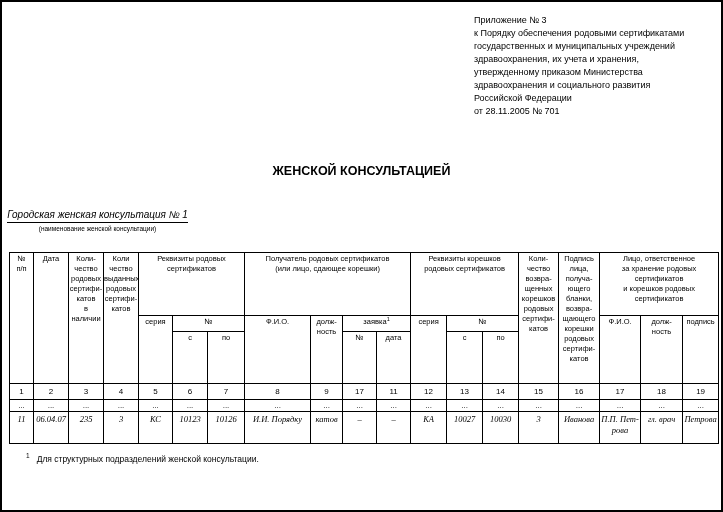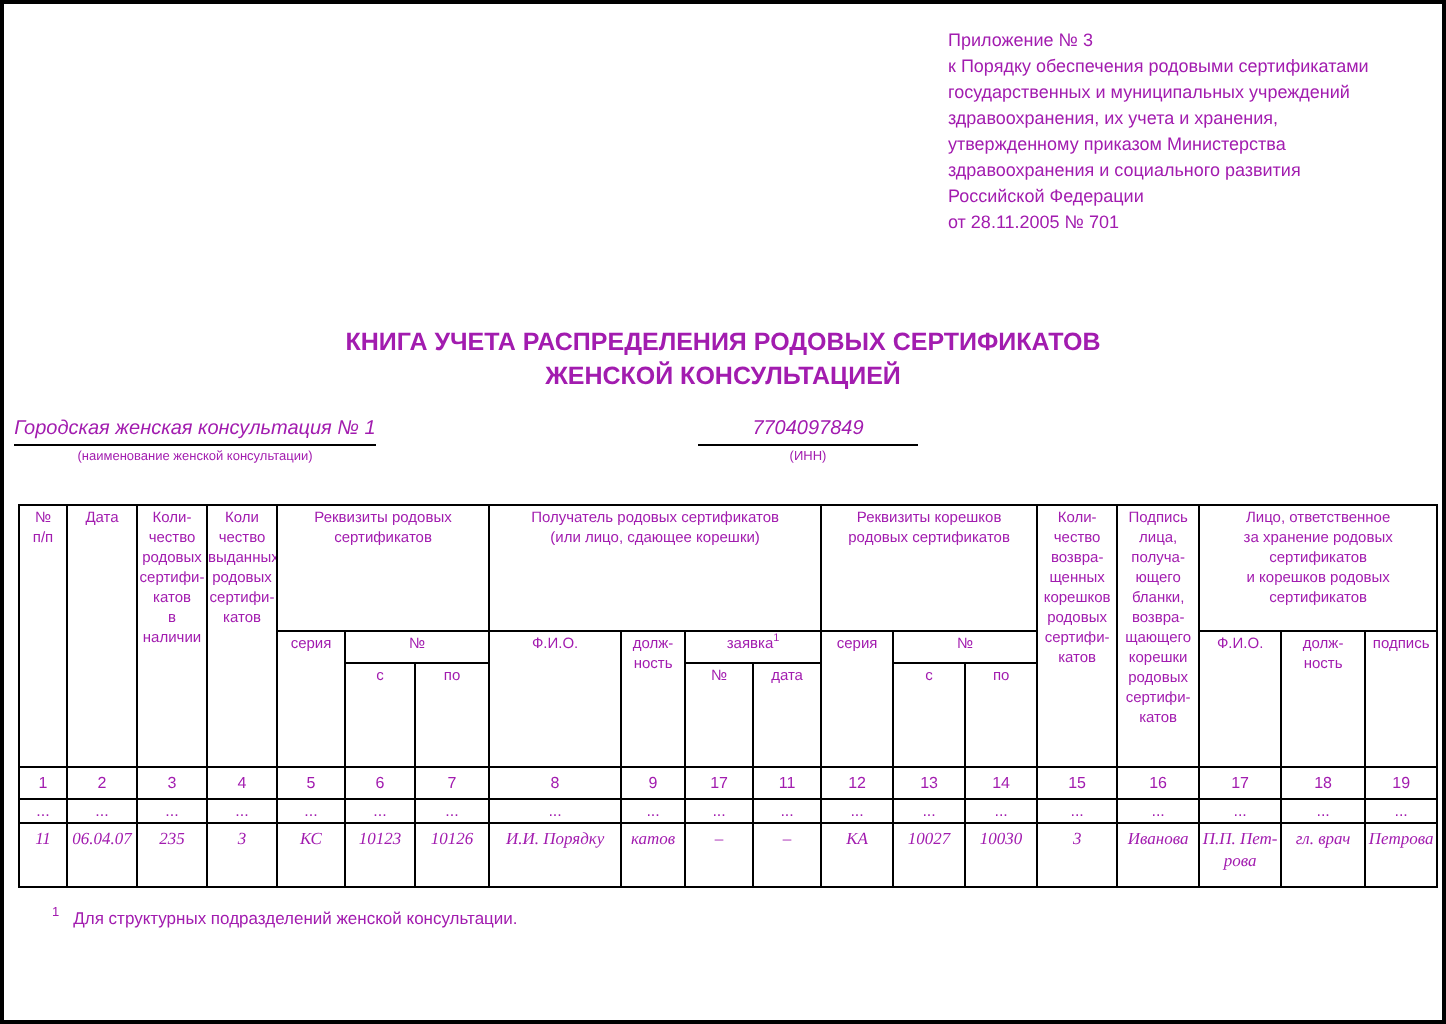--- a/index.html
+++ b/index.html
@@ -1,18 +1,18 @@
 <!DOCTYPE html>
 <html><head>
 <meta charset="utf-8">
 <style>
   html,body { margin:0; padding:0; background:#fff; }
   .page {
     position:relative; width:723px; height:512px; box-sizing:border-box;
-    background:#fff; border:2px solid #000; color:#a21caf;
+    background:#fff; border:2px solid #000; color:#000000;
     font-family:"Liberation Sans", sans-serif; overflow:hidden;
   }
   .appendix {
     position:absolute; left:472px; top:12px; width:240px;
     font-size:9px; line-height:13px; white-space:pre-line;
   }
   .title {
     position:absolute; top:161px; left:0; width:100%;
     text-align:center; font-weight:bold; font-size:12.5px; line-height:17px;
   }
@@ -62,32 +62,27 @@
   <div class="appendix">Приложение № 3
 к Порядку обеспечения родовыми сертификатами
 государственных и муниципальных учреждений
 здравоохранения, их учета и хранения,
 утвержденному приказом Министерства
 здравоохранения и социального развития
 Российской Федерации
 от 28.11.2005 № 701</div>
 
   <div class="title">
-    <div>КНИГА УЧЕТА РАСПРЕДЕЛЕНИЯ РОДОВЫХ СЕРТИФИКАТОВ</div>
     <div>ЖЕНСКОЙ КОНСУЛЬТАЦИЕЙ</div>
   </div>
 
   <div class="org-row">
     <div class="fill fill-name">
       <div class="fill-value">Городская женская консультация  № 1</div>
       <div class="fill-label">(наименование женской консультации)</div>
-    </div>
-    <div class="fill fill-inn">
-      <div class="fill-value">7704097849</div>
-      <div class="fill-label">(ИНН)</div>
     </div>
   </div>
 
   <table class="main">
     <colgroup>
       <col style="width:24px">
         <col style="width:35px">
         <col style="width:35px">
         <col style="width:35px">
       <col style="width:34px">

